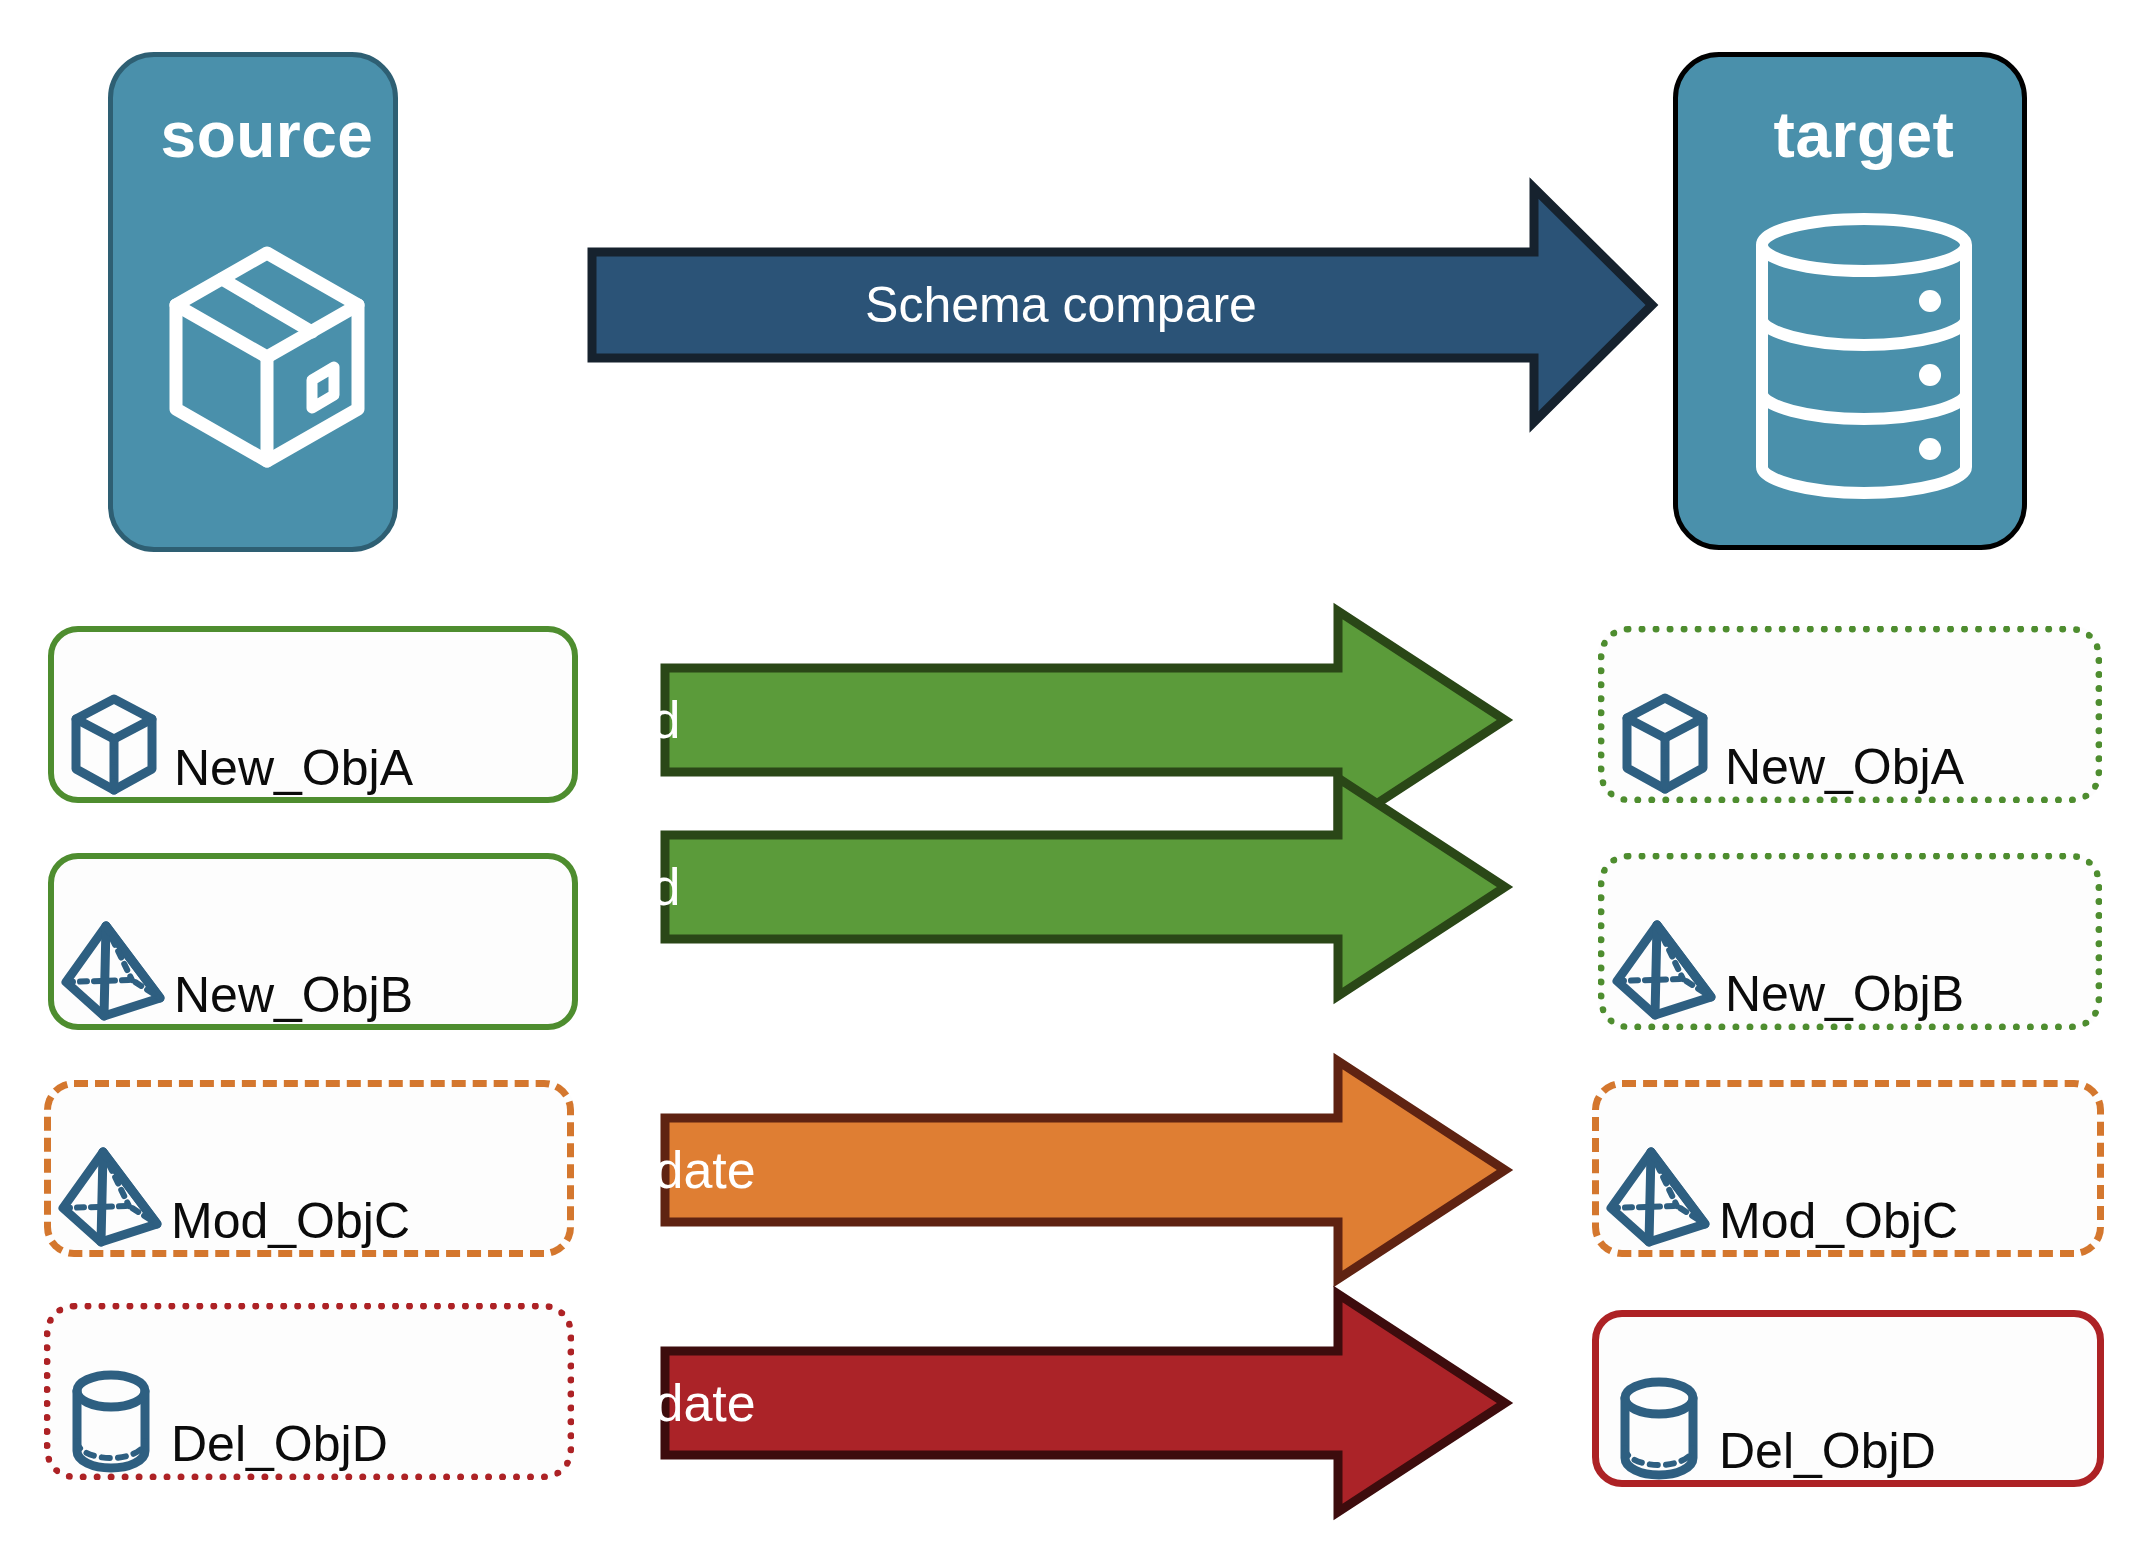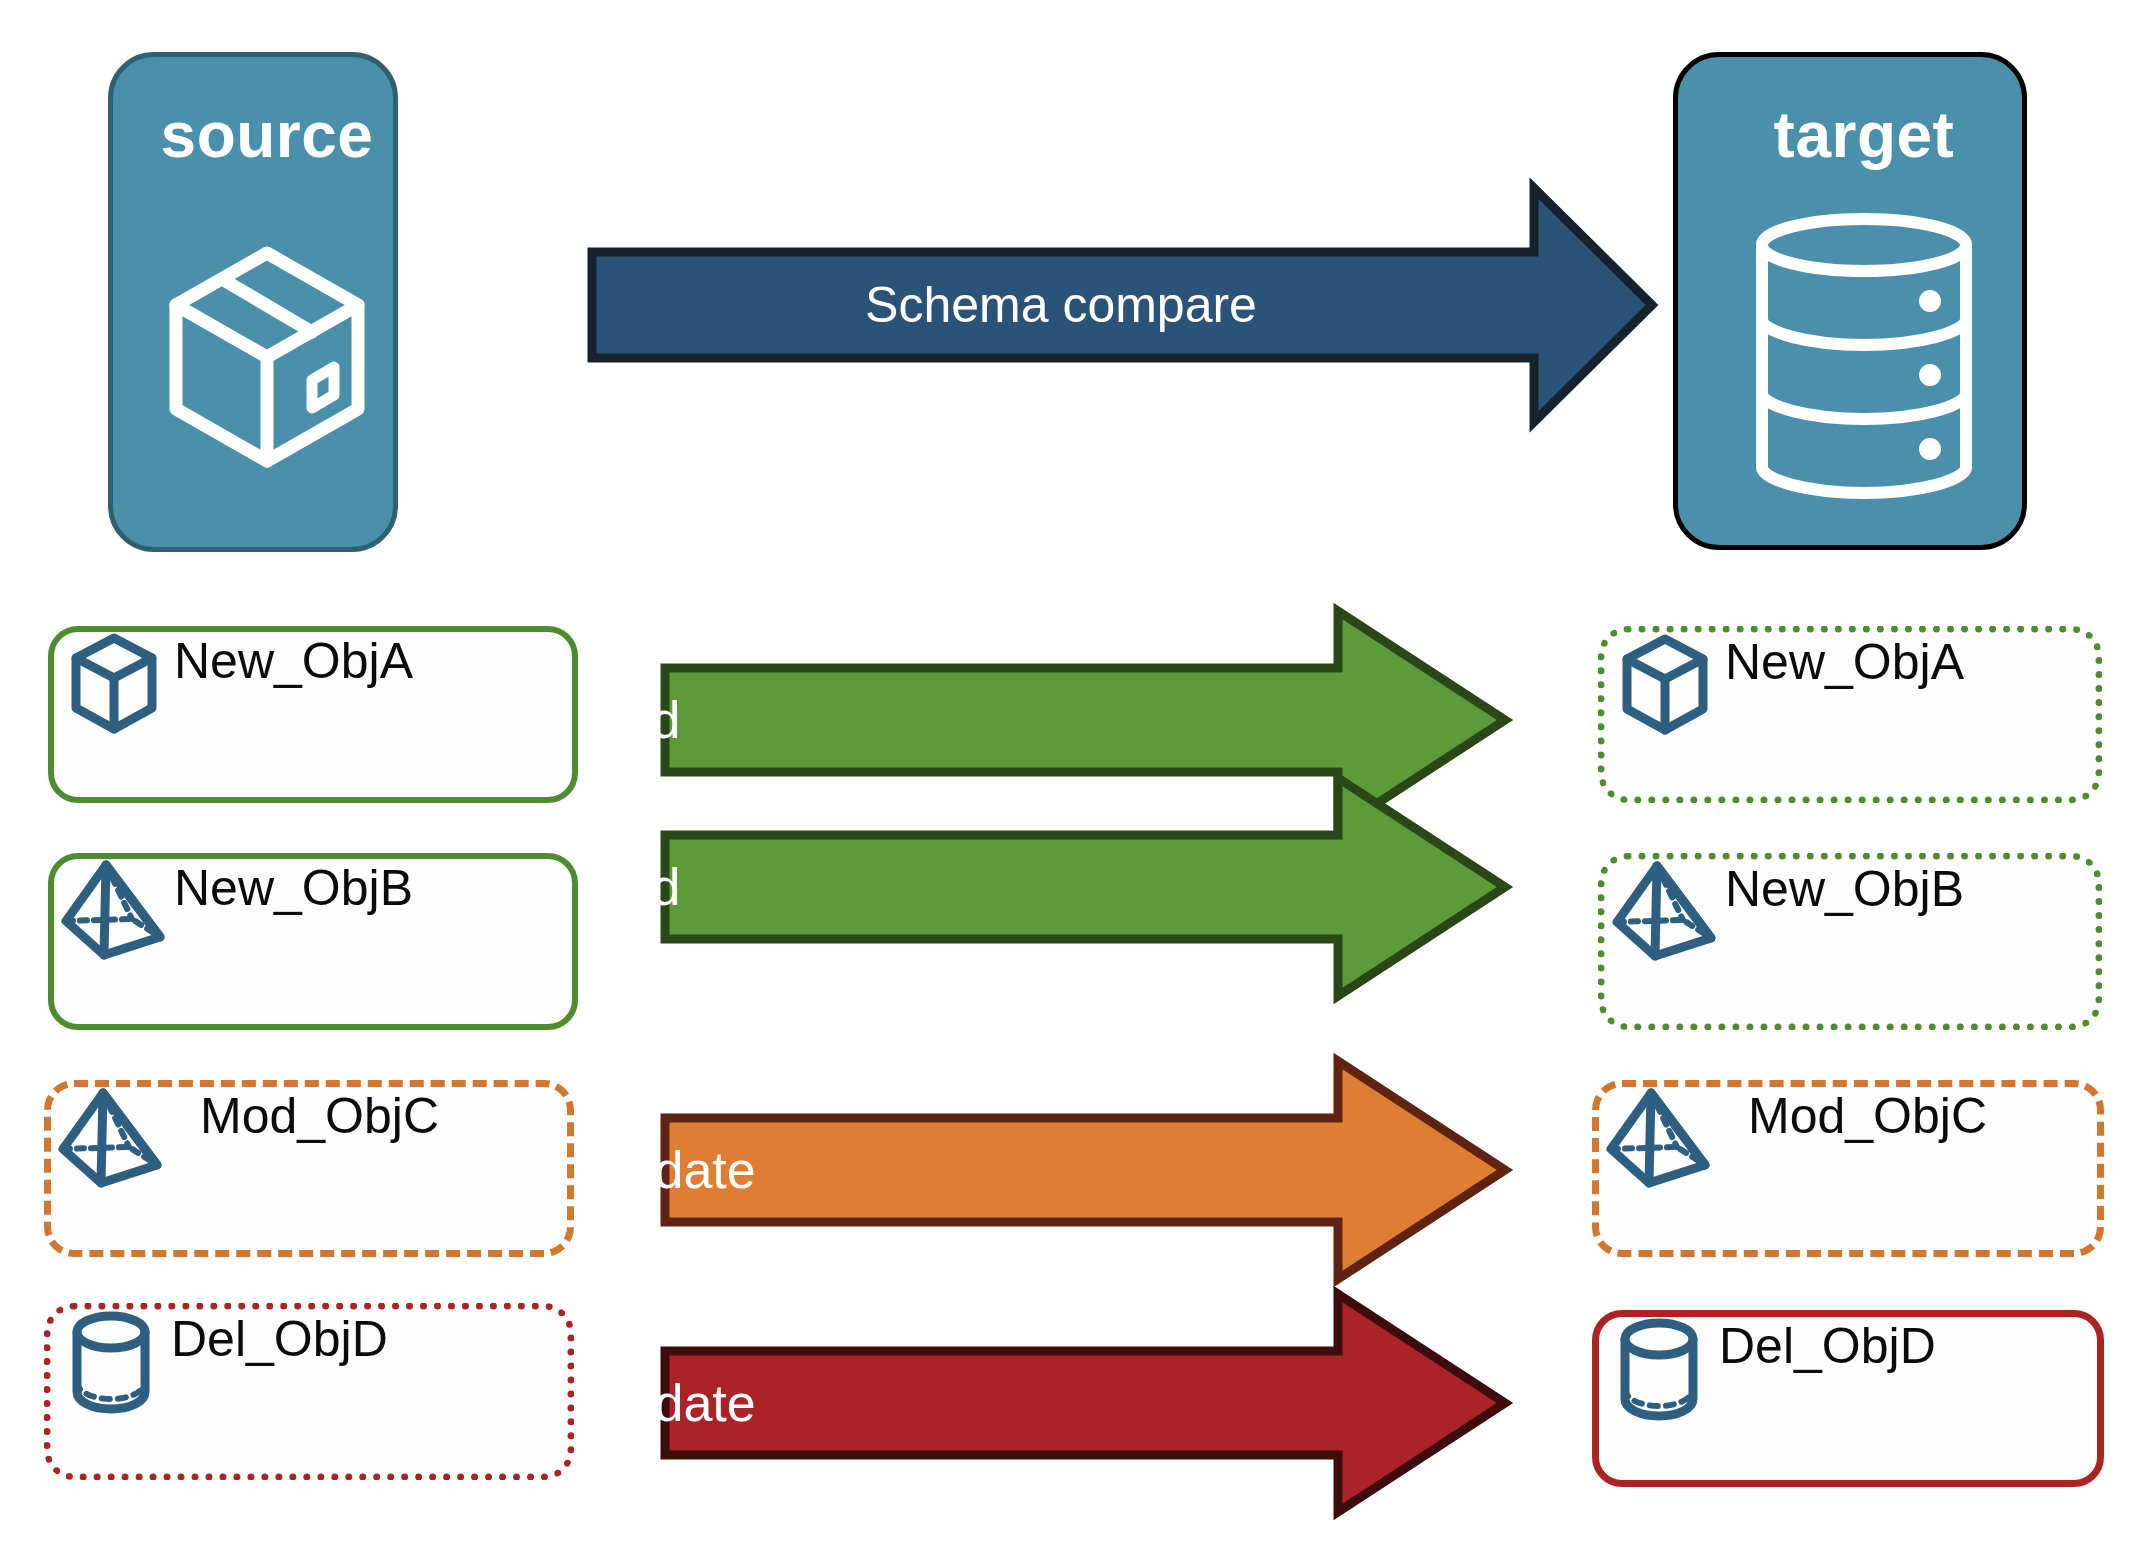--- a/index.html
+++ b/index.html
@@ -28,28 +28,28 @@
     position:absolute;left:0;top:0;width:100%;height:100%;
     display:flex;align-items:center;justify-content:center;
     color:#ffffff;font-size:50px;pointer-events:none;
   }
   .bigarrow .lbl span{transform:translateX(-42px);}
 
   
   .pill{
     position:absolute;box-sizing:border-box;
     background:#fdfdfd;border-radius:30px;
-    display:flex;align-items:flex-start;
+    display:flex;align-items:flex-end;
   }
   .pill .ic{width:120px;flex:0 0 120px;display:flex;align-items:center;justify-content:center;}
   .pill .nm{font-size:50px;color:#0b0b0b;white-space:nowrap;}
 
   .b-green-solid {border:6px solid #4e8d2f;}
   .b-green-dotted{border:7px dotted #4e8d2f;}
-  .b-orange-dash {border:7px dashed #d4772e;gap:29px;}
+  .b-orange-dash {border:7px dashed #d4772e;}
   .b-red-dotted  {border:7px dotted #ad2225;}
   .b-red-solid   {border:7px solid  #ad2225;}
 
   
   .act{position:absolute;}
   .act .lbl{
     position:absolute;left:0;top:0;width:100%;height:100%;
     display:flex;align-items:center;
     color:#ffffff;font-size:52px;pointer-events:none;
   }

